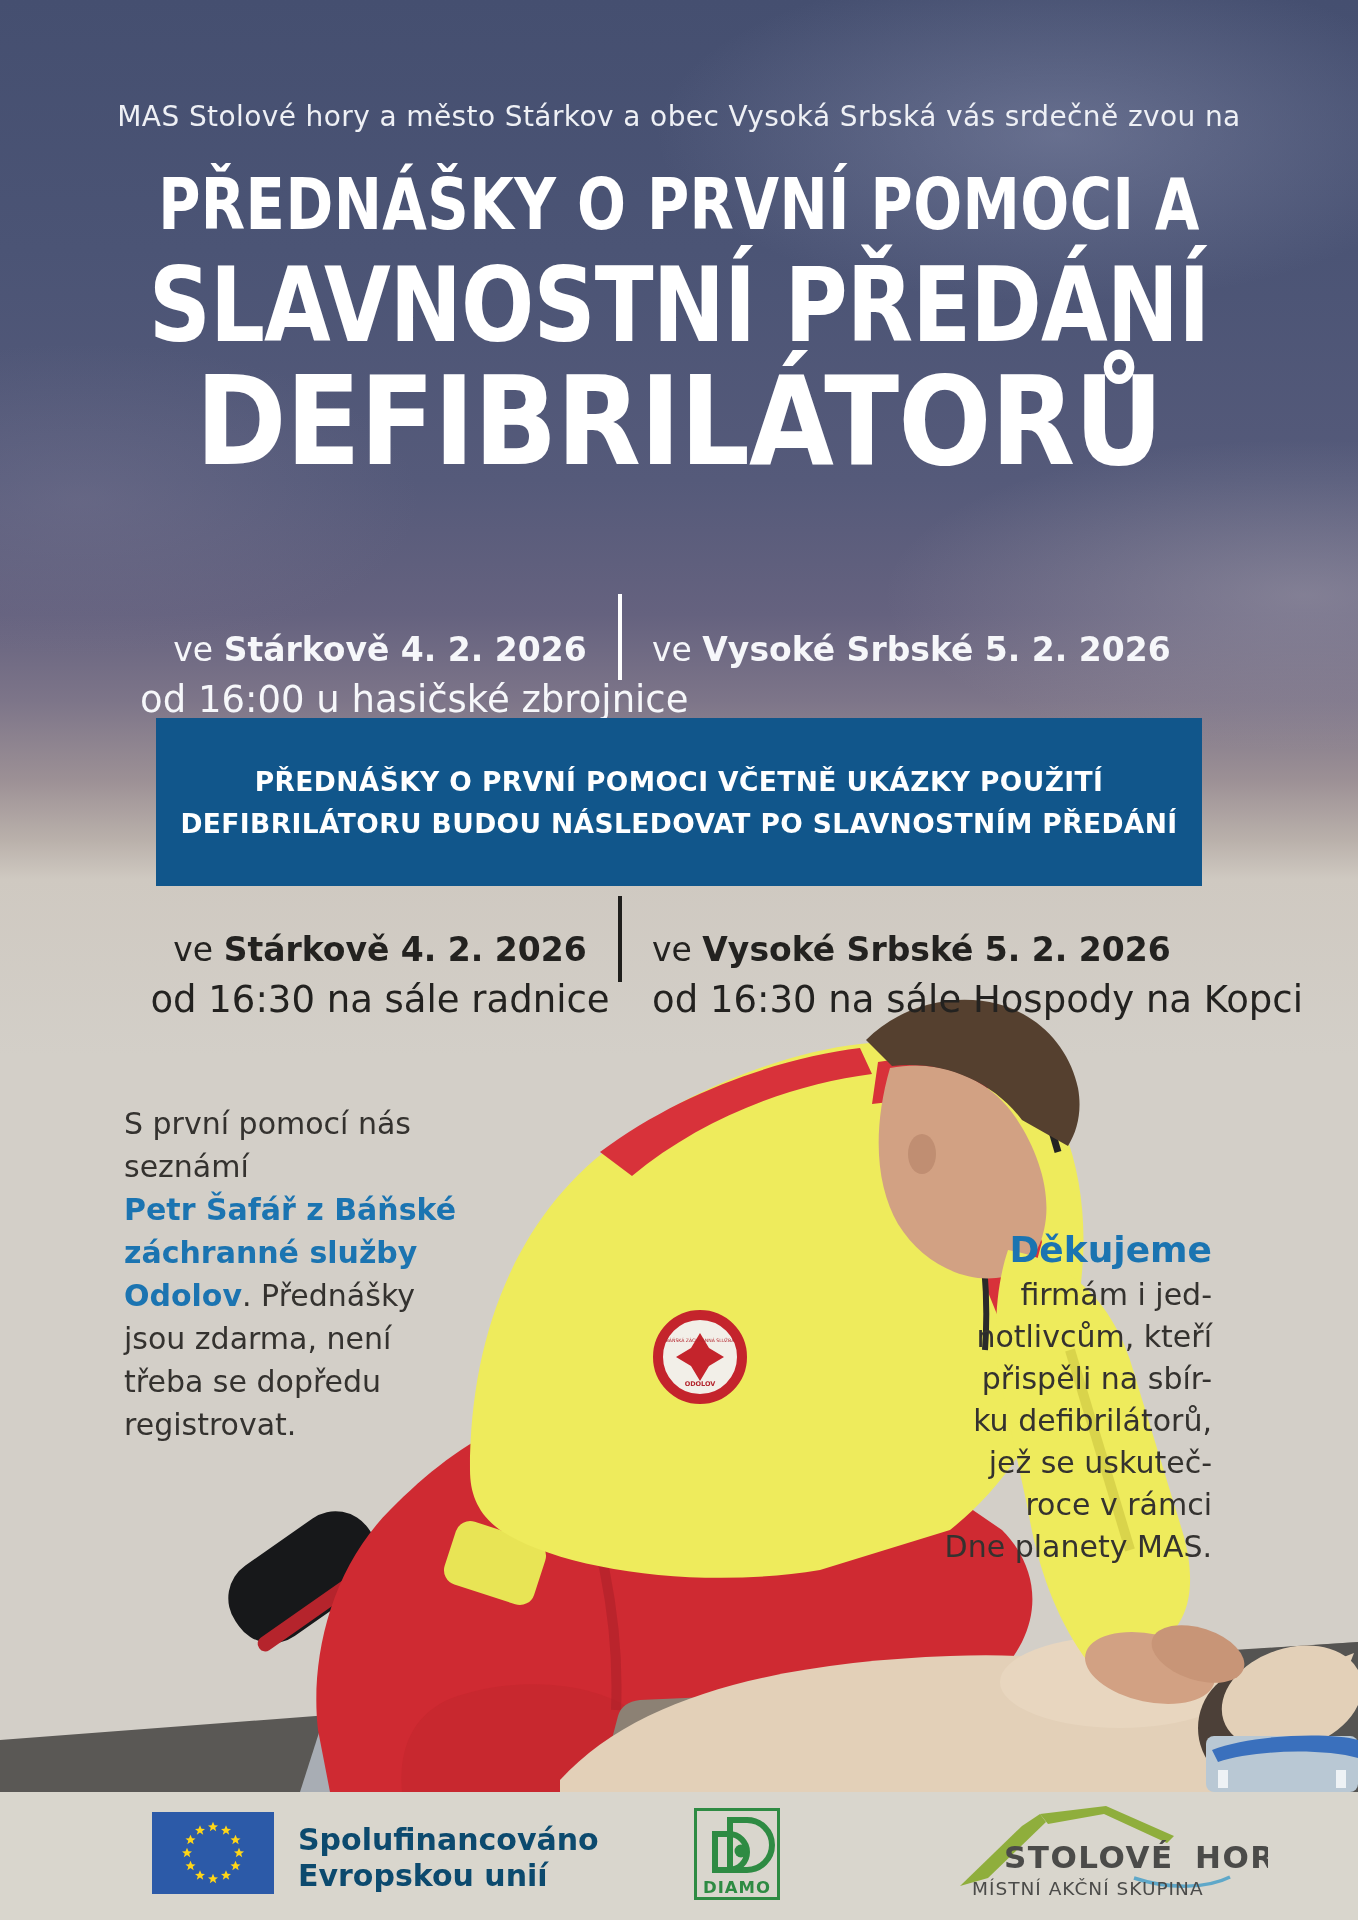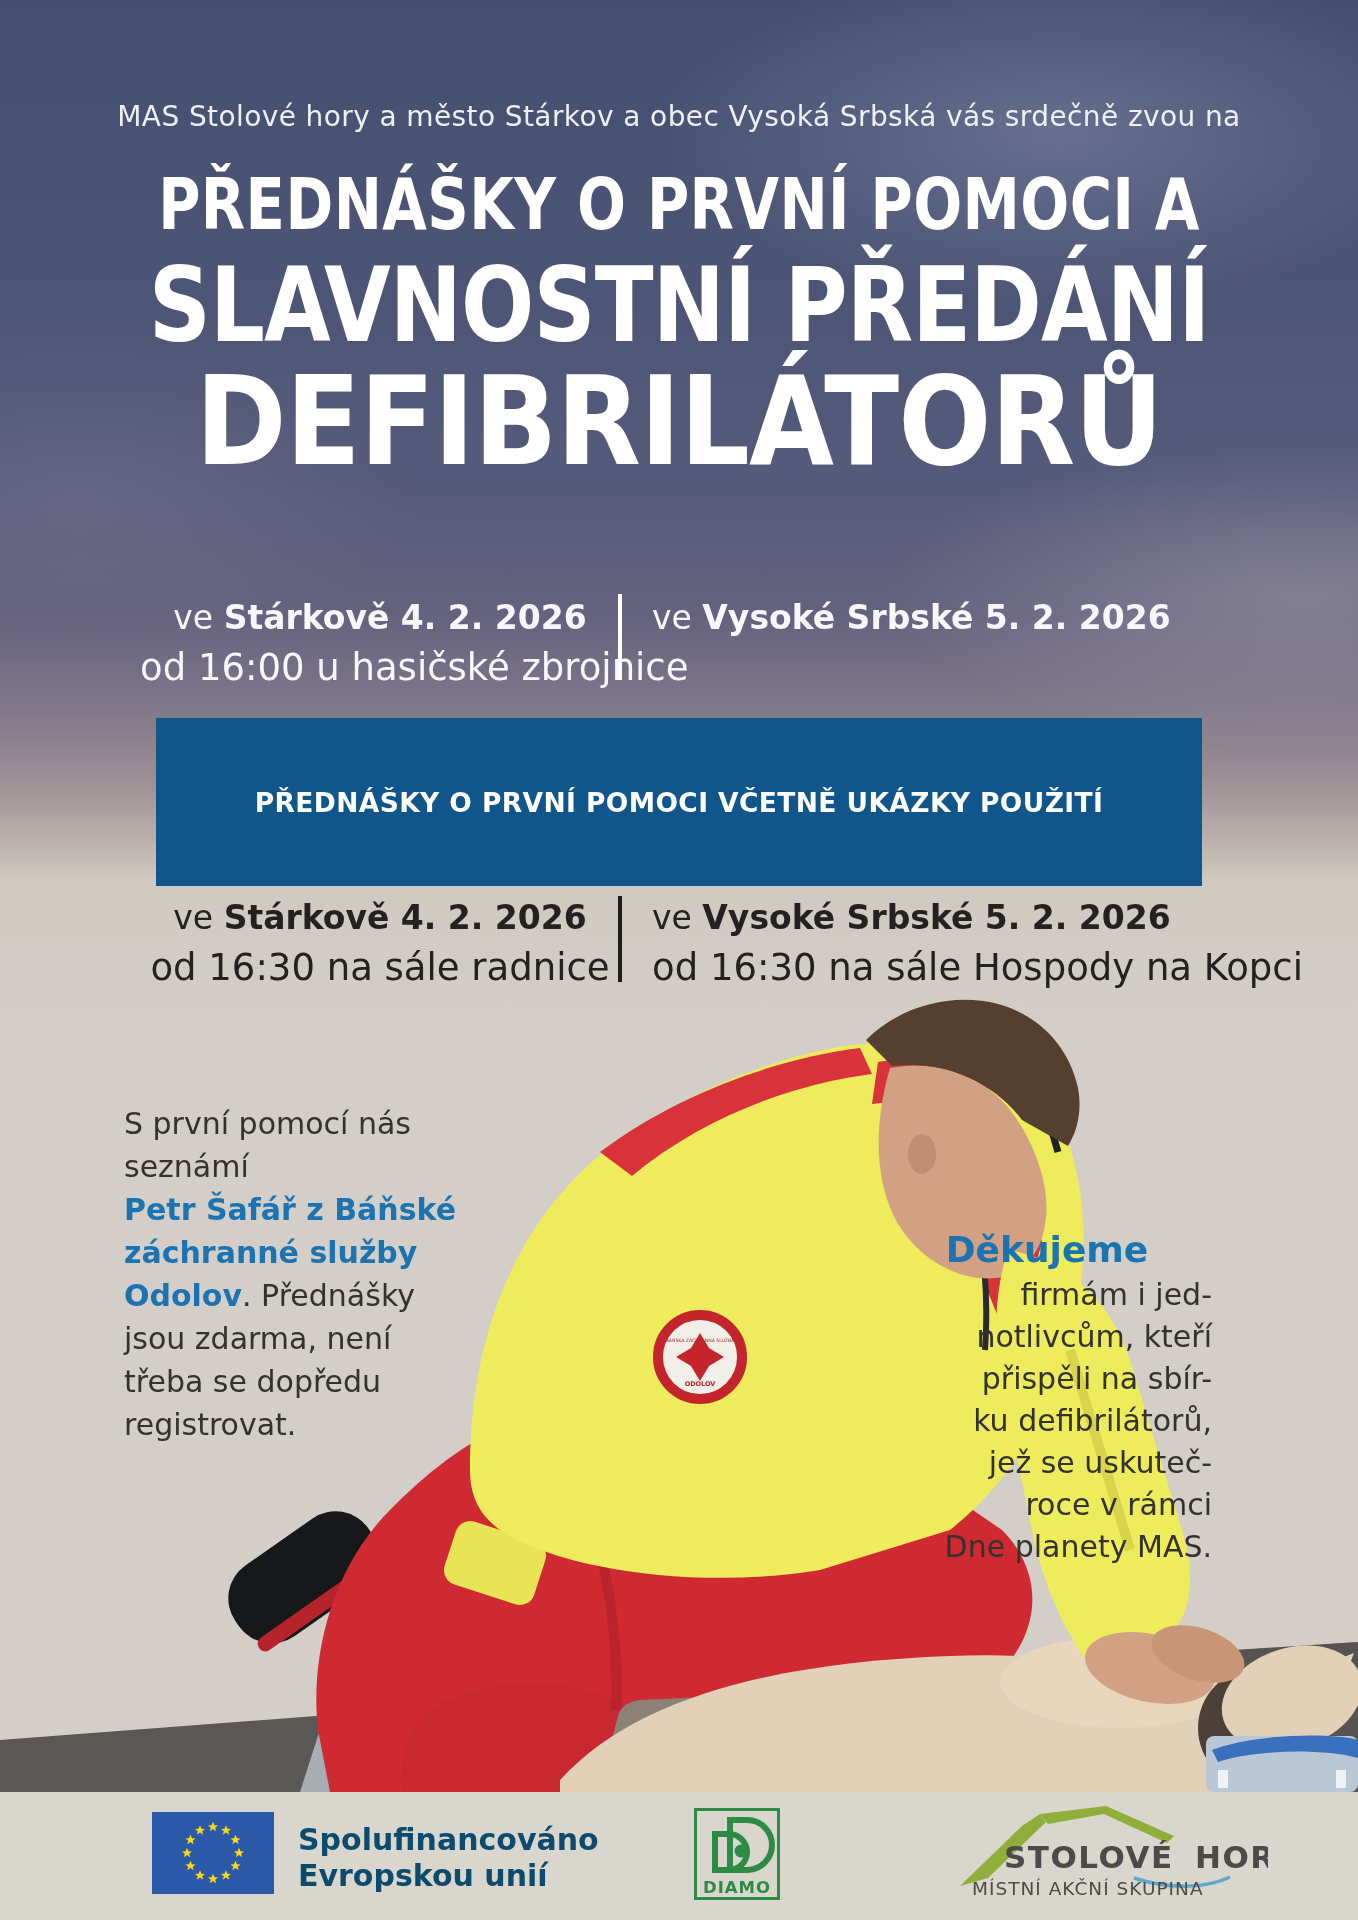--- a/index.html
+++ b/index.html
@@ -15,21 +15,21 @@
   }
   
   .intro{position:absolute;top:100px;left:0;width:100%;text-align:center;
     color:#eef0f5;font-size:28px;letter-spacing:.4px;z-index:2;}
   .title-line{position:absolute;left:0;width:100%;text-align:center;color:#ffffff;z-index:2;
     font-weight:700;white-space:nowrap;}
   .t1{top:168px;font-size:64px;transform:scale(.90,1.10);letter-spacing:.5px;}
   .t2{top:248px;font-size:98px;font-weight:800;transform:scale(.88,1.06);letter-spacing:-1px;}
   .t3{top:352px;font-size:118px;font-weight:800;transform:scale(.93,1.04);letter-spacing:-1px;}
   
-  .session-col{position:absolute;z-index:2;}
+  .session-col{position:absolute;z-index:2;margin-top:32px;}
   .s-l1{font-size:33px;font-weight:400;white-space:nowrap;}
   .s-l1 b{font-weight:700;}
   .s-l2{font-size:37px;margin-top:9px;white-space:nowrap;}
   .row1 .s-l1,.row1 .s-l2{color:#f6f7fa;}
   .row2 .s-l1,.row2 .s-l2{color:#232220;}
   .col-left{left:140px;top:598px;width:480px;text-align:center;}
   .col-right{left:652px;top:598px;width:620px;text-align:left;}
   .divider{position:absolute;width:4px;z-index:2;}
   .div1{left:618px;top:594px;height:86px;background:#ffffff;}
   .col-left2{left:140px;top:898px;width:480px;text-align:center;}
@@ -39,21 +39,21 @@
   .banner{position:absolute;left:156px;top:718px;width:1046px;height:168px;z-index:2;
     background:#11568b;color:#ffffff;display:flex;flex-direction:column;
     justify-content:center;align-items:center;gap:11px;}
   .banner div{font-size:26.5px;font-weight:700;letter-spacing:.4px;white-space:nowrap;}
   
   .speaker{position:absolute;left:124px;top:1102px;width:420px;z-index:3;
     font-size:30px;line-height:43px;color:#34322f;}
   .speaker .blue{color:#1b74b1;font-weight:700;}
   .thanks{position:absolute;right:146px;top:1226px;width:330px;z-index:3;
     text-align:right;font-size:30px;line-height:42px;color:#34322f;}
-  .thanks .head{font-size:36px;font-weight:700;color:#1b74b1;line-height:48px;text-align:center;}
+  .thanks .head{font-size:36px;font-weight:700;color:#1b74b1;line-height:48px;}
   
   .photo{position:absolute;left:0;top:830px;width:1358px;height:962px;z-index:1;}
   
   .footer{position:absolute;left:0;top:1792px;width:1358px;height:128px;
     background:#d9d6cd;z-index:4;}
   .eu-flag{position:absolute;left:152px;top:20px;}
   .eu-text{position:absolute;left:298px;top:30px;color:#0c4a6e;
     font-size:30px;font-weight:700;line-height:36px;white-space:nowrap;}
   .diamo{position:absolute;left:694px;top:16px;}
   .mas{position:absolute;left:958px;top:12px;}
@@ -73,20 +73,21 @@
     <div class="s-l1"><span>ve </span><b>Stárkově 4. 2. 2026</b></div>
     <div class="s-l2">od 16:00 u hasičské zbrojnice</div>
   </div>
   <div class="divider div1"></div>
   <div class="session-col col-right row1">
     <div class="s-l1"><span>ve </span><b>Vysoké Srbské 5. 2. 2026</b></div>
   </div>
 
   <div class="banner">
     <div>PŘEDNÁŠKY O PRVNÍ POMOCI VČETNĚ UKÁZKY POUŽITÍ</div>
+    <div>DEFIBRILÁTORU BUDOU NÁSLEDOVAT PO SLAVNOSTNÍM PŘEDÁNÍ</div>
   </div>
 
   <div class="session-col col-left2 row2">
     <div class="s-l1"><span>ve </span><b>Stárkově 4. 2. 2026</b></div>
     <div class="s-l2">od 16:30 na sále radnice</div>
   </div>
   <div class="divider div2"></div>
   <div class="session-col col-right2 row2">
     <div class="s-l1"><span>ve </span><b>Vysoké Srbské 5. 2. 2026</b></div>
     <div class="s-l2">od 16:30 na sále Hospody na Kopci</div>

